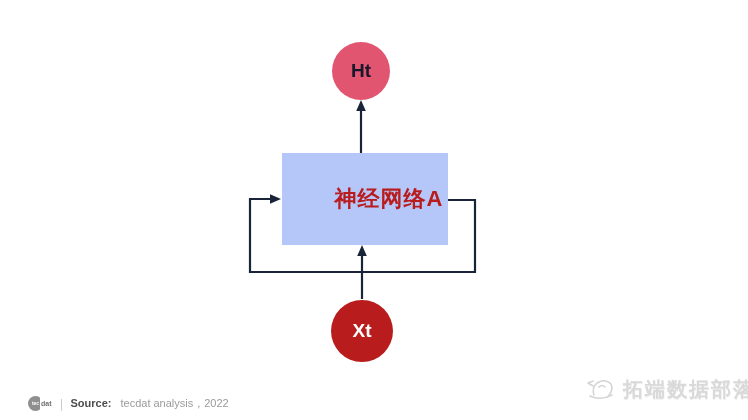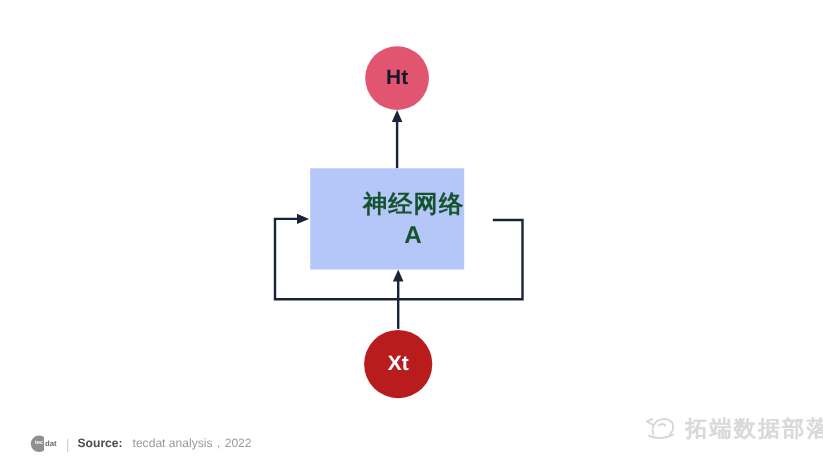--- a/index.html
+++ b/index.html
@@ -30,23 +30,23 @@
   .node-ht {
     left: 320px; top: 42px;
     width: 58px; height: 58px;
     border-radius: 50%;
     background: #e25570;
     color: #17172b;
     font-size: 19px;
   }
   .node-network {
     left: 270px; top: 153px;
-    width: 140px; height: 92px;
+    width: 166px; height: 92px;
     background: #b5c7f8;
-    color: #14532d;
+    color: #b91c1c;
     font-size: 22px;
     letter-spacing: 1px;
     padding-left: 48px;
   }
   .node-xt {
     left: 319px; top: 300px;
     width: 62px; height: 62px;
     border-radius: 50%;
     background: #b91c1c;
     color: #ffffff;

